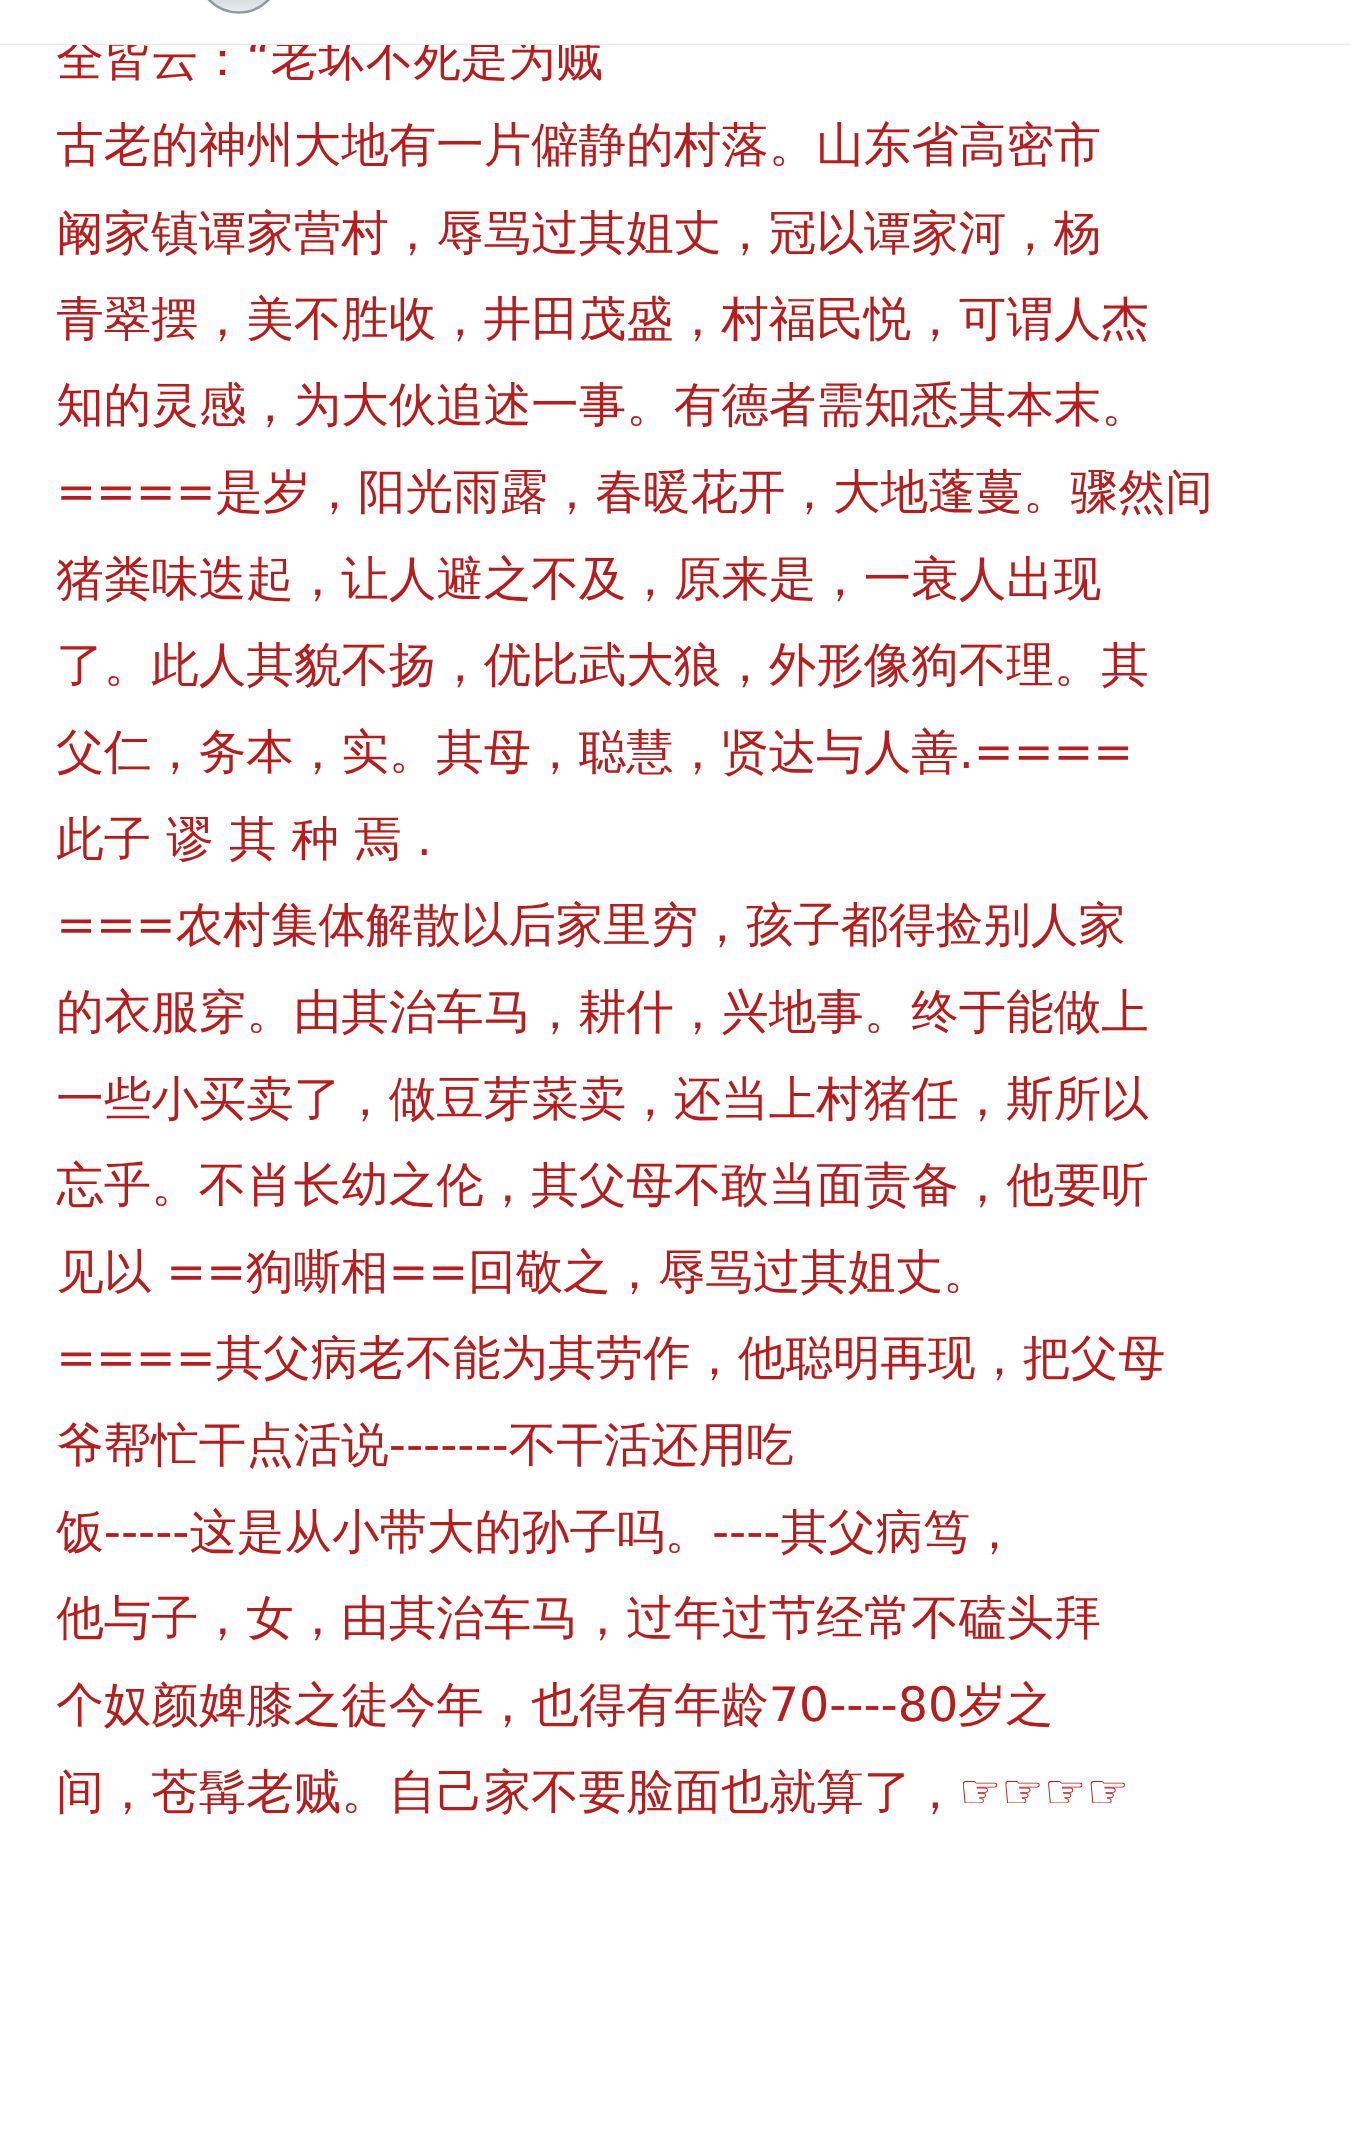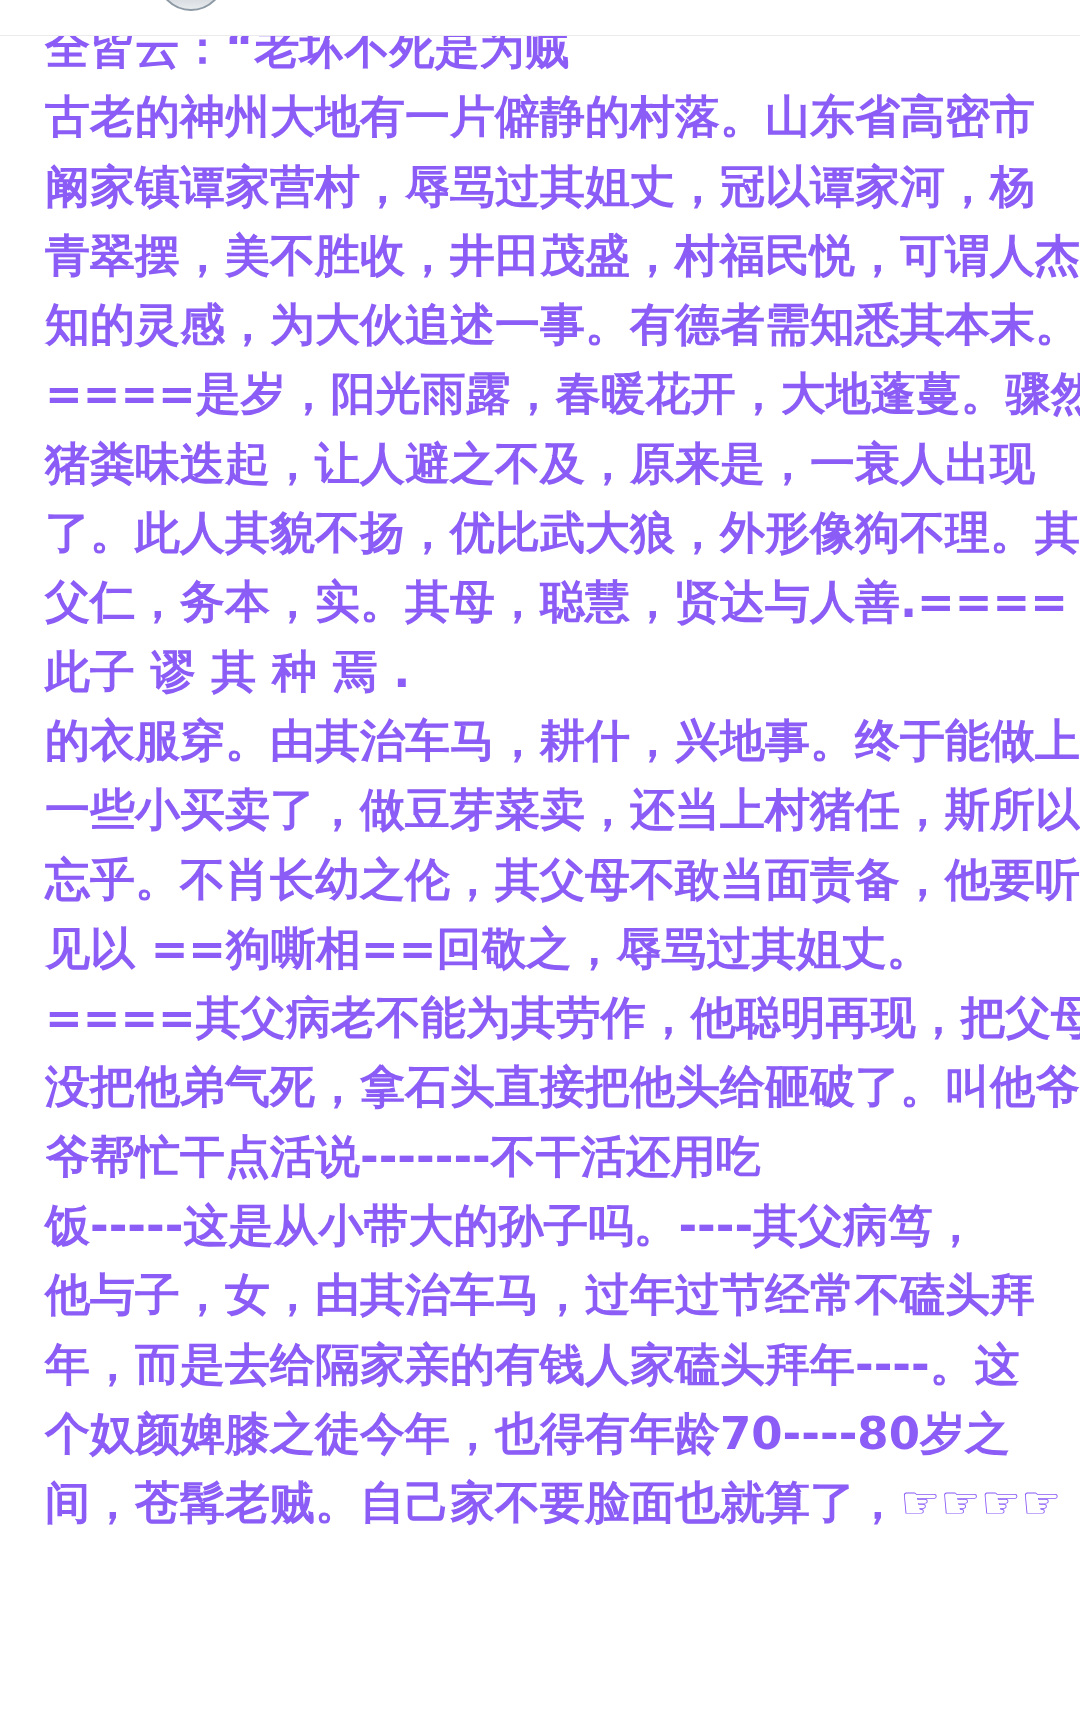--- a/index.html
+++ b/index.html
@@ -36,23 +36,23 @@
   .content {
     position: absolute;
     top: 13px;
     left: 45px;
     right: 40px;
     z-index: 1;
   }
   .ln {
     height: 69.3px;
     line-height: 69.3px;
-    font-size: 45px;
-    font-weight: bold;
-    color: #8b5cf6;
+    font-size: 38px;
+    font-weight: normal;
+    color: #b91c1c;
     white-space: nowrap;
     letter-spacing: 0;
   }
 </style>
 </head>
 <body>
 
 <div class="topbar">
   <div class="avatar"></div>
 </div>
@@ -61,25 +61,24 @@
   <div class="ln">全皆云：“老坏不死是为贼</div>
   <div class="ln">古老的神州大地有一片僻静的村落。山东省高密市</div>
   <div class="ln">阚家镇谭家营村，辱骂过其姐丈，冠以谭家河，杨</div>
   <div class="ln">青翠摆，美不胜收，井田茂盛，村福民悦，可谓人杰</div>
   <div class="ln">知的灵感，为大伙追述一事。有德者需知悉其本末。</div>
   <div class="ln">====是岁，阳光雨露，春暖花开，大地蓬蔓。骤然间</div>
   <div class="ln">猪粪味迭起，让人避之不及，原来是，一衰人出现</div>
   <div class="ln">了。此人其貌不扬，优比武大狼，外形像狗不理。其</div>
   <div class="ln">父仁，务本，实。其母，聪慧，贤达与人善.====</div>
   <div class="ln">此子 谬 其 种 焉 .</div>
+  <div class="ln">===农村集体解散以后家里穷，孩子都得捡别人家</div>
   <div class="ln">的衣服穿。由其治车马，耕什，兴地事。终于能做上</div>
   <div class="ln">一些小买卖了，做豆芽菜卖，还当上村猪任，斯所以</div>
   <div class="ln">忘乎。不肖长幼之伦，其父母不敢当面责备，他要听</div>
   <div class="ln">见以 ==狗嘶相==回敬之，辱骂过其姐丈。</div>
   <div class="ln">====其父病老不能为其劳作，他聪明再现，把父母</div>
-  <div class="ln">没把他弟气死，拿石头直接把他头给砸破了。叫他爷</div>
   <div class="ln">爷帮忙干点活说-------不干活还用吃</div>
   <div class="ln">饭-----这是从小带大的孙子吗。----其父病笃，</div>
   <div class="ln">他与子，女，由其治车马，过年过节经常不磕头拜</div>
-  <div class="ln">年，而是去给隔家亲的有钱人家磕头拜年----。这</div>
   <div class="ln">个奴颜婢膝之徒今年，也得有年龄70----80岁之</div>
   <div class="ln">间，苍髯老贼。自己家不要脸面也就算了，☞☞☞☞</div>
 </div>
 
 </body></html>

